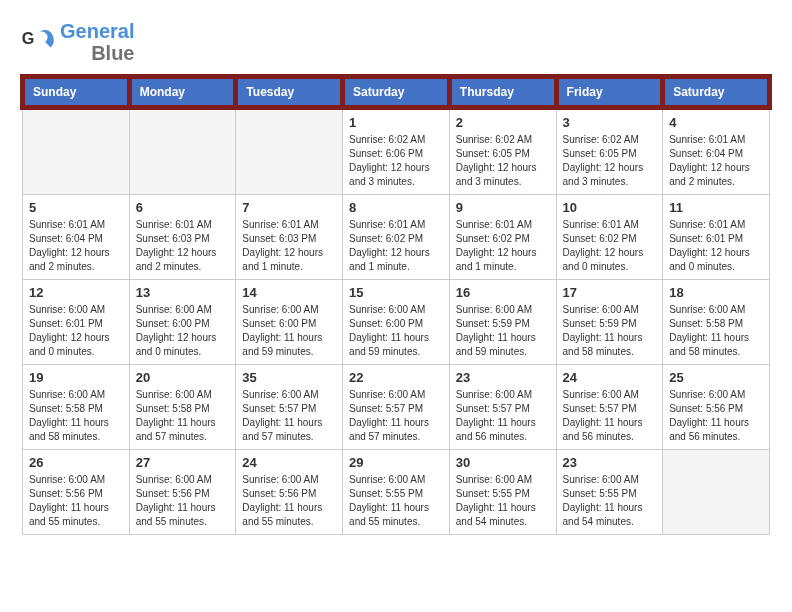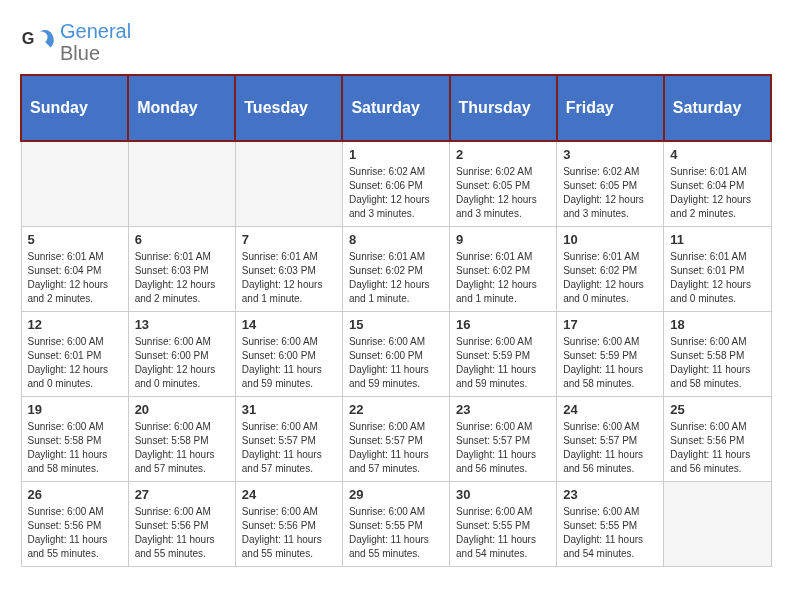--- a/index.html
+++ b/index.html
@@ -15,23 +15,24 @@
       justify-content: space-between;
       align-items: flex-start;
       margin-bottom: 10px;
     }
     .logo {
       display: flex;
       align-items: center;
     }
     .logo-text {
       font-size: 20px;
-      font-weight: normal;
+      font-weight: bold;
       color: #333;
       line-height: 1.1;
+      text-align: right;
     }
     .logo-text span {
       color: #4a90d9;
     }
     .logo-icon {
       width: 36px;
       height: 36px;
       margin-right: 4px;
     }
     .title-block {
@@ -47,24 +48,24 @@
       color: #555;
     }
     table {
       width: 100%;
       border-collapse: collapse;
     }
     thead tr th {
       background-color: #4472C4;
       color: #fff;
       text-align: left;
-      padding: 23px 8px;
-      font-size: 16px;
+      padding: 6px 8px;
+      font-size: 12px;
       font-weight: bold;
-      border: 2px solid #7f1d1d;
+      border: 5px solid #7f1d1d;
     }
     tbody tr td {
       border: 1px solid #ccc;
       vertical-align: top;
       padding: 5px 6px;
       width: 107px;
       min-height: 80px;
       font-size: 11px;
       color: #333;
       background: #fff;
@@ -241,21 +242,21 @@
 Sunset: 5:58 PM
 Daylight: 11 hours and 58 minutes.</div>
         </td>
         <td>
           <div class="day-num">20</div>
           <div class="day-info" style="white-space: pre-line;">Sunrise: 6:00 AM
 Sunset: 5:58 PM
 Daylight: 11 hours and 57 minutes.</div>
         </td>
         <td>
-          <div class="day-num">31</div>
+          <div class="day-num">35</div>
           <div class="day-info" style="white-space: pre-line;">Sunrise: 6:00 AM
 Sunset: 5:57 PM
 Daylight: 11 hours and 57 minutes.</div>
         </td>
         <td>
           <div class="day-num">22</div>
           <div class="day-info" style="white-space: pre-line;">Sunrise: 6:00 AM
 Sunset: 5:57 PM
 Daylight: 11 hours and 57 minutes.</div>
         </td>

